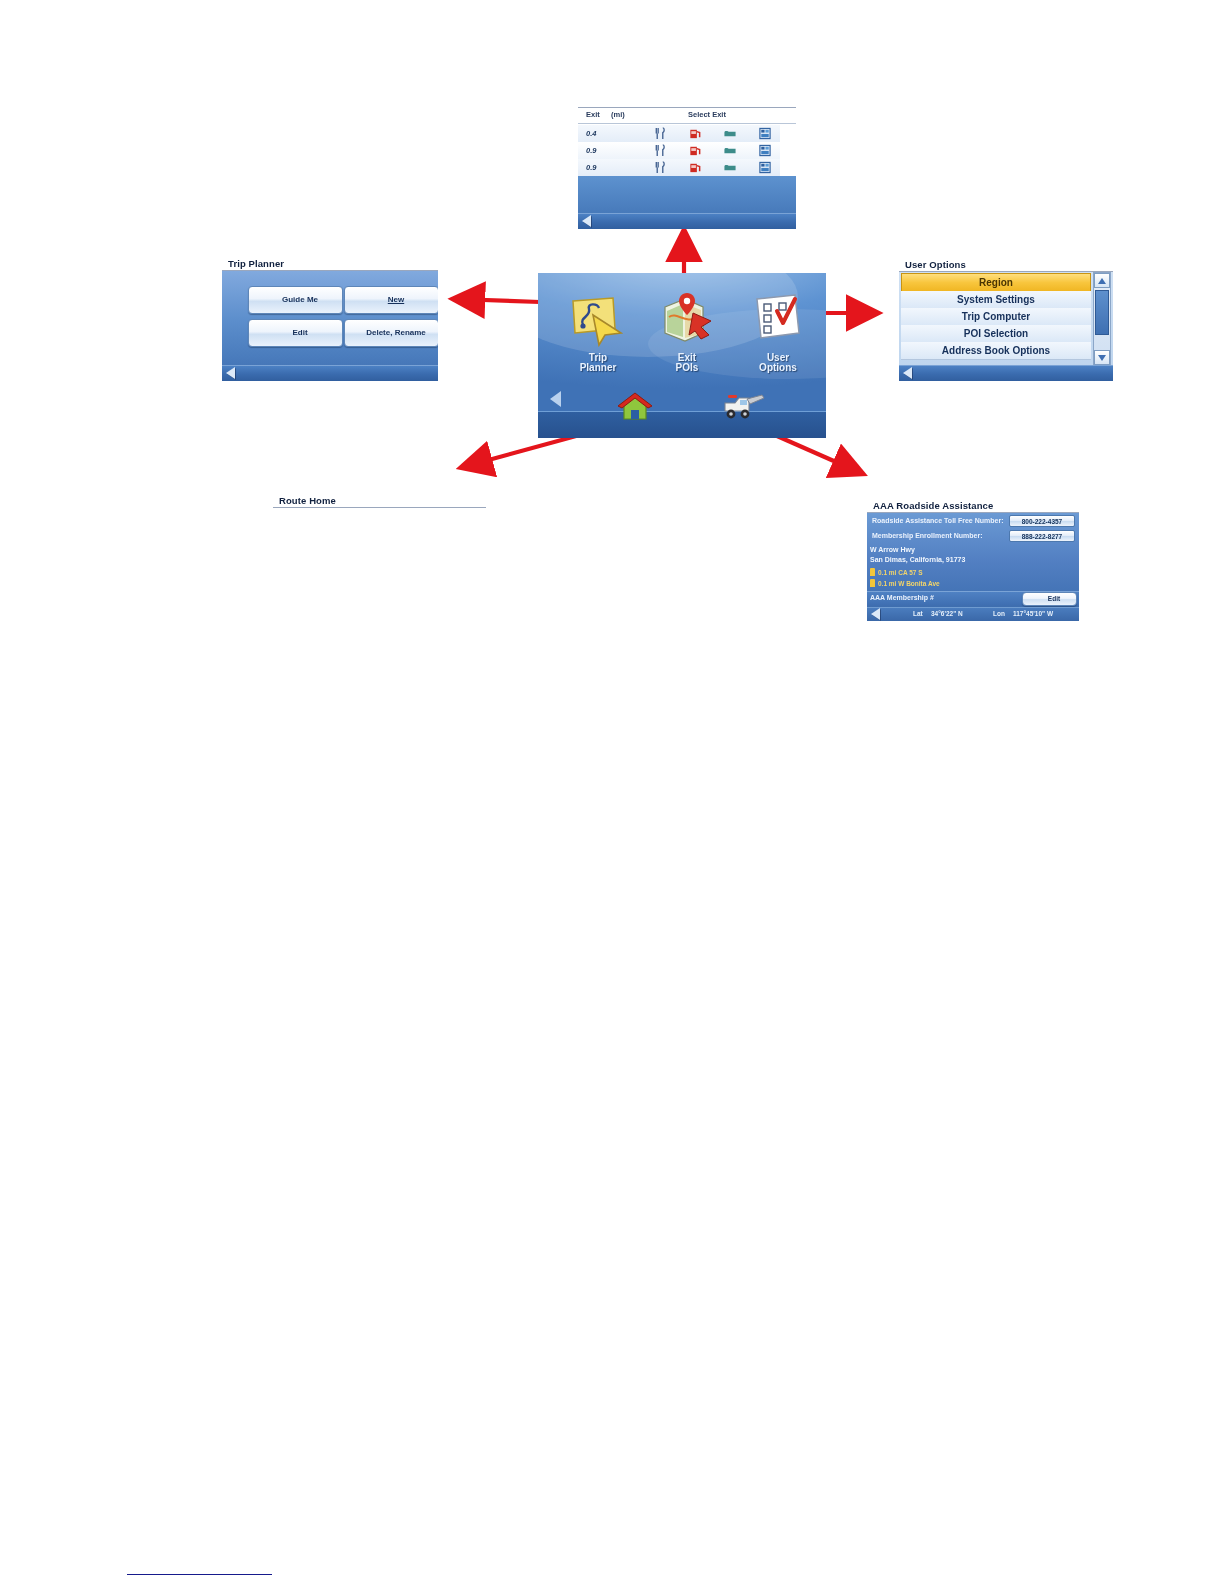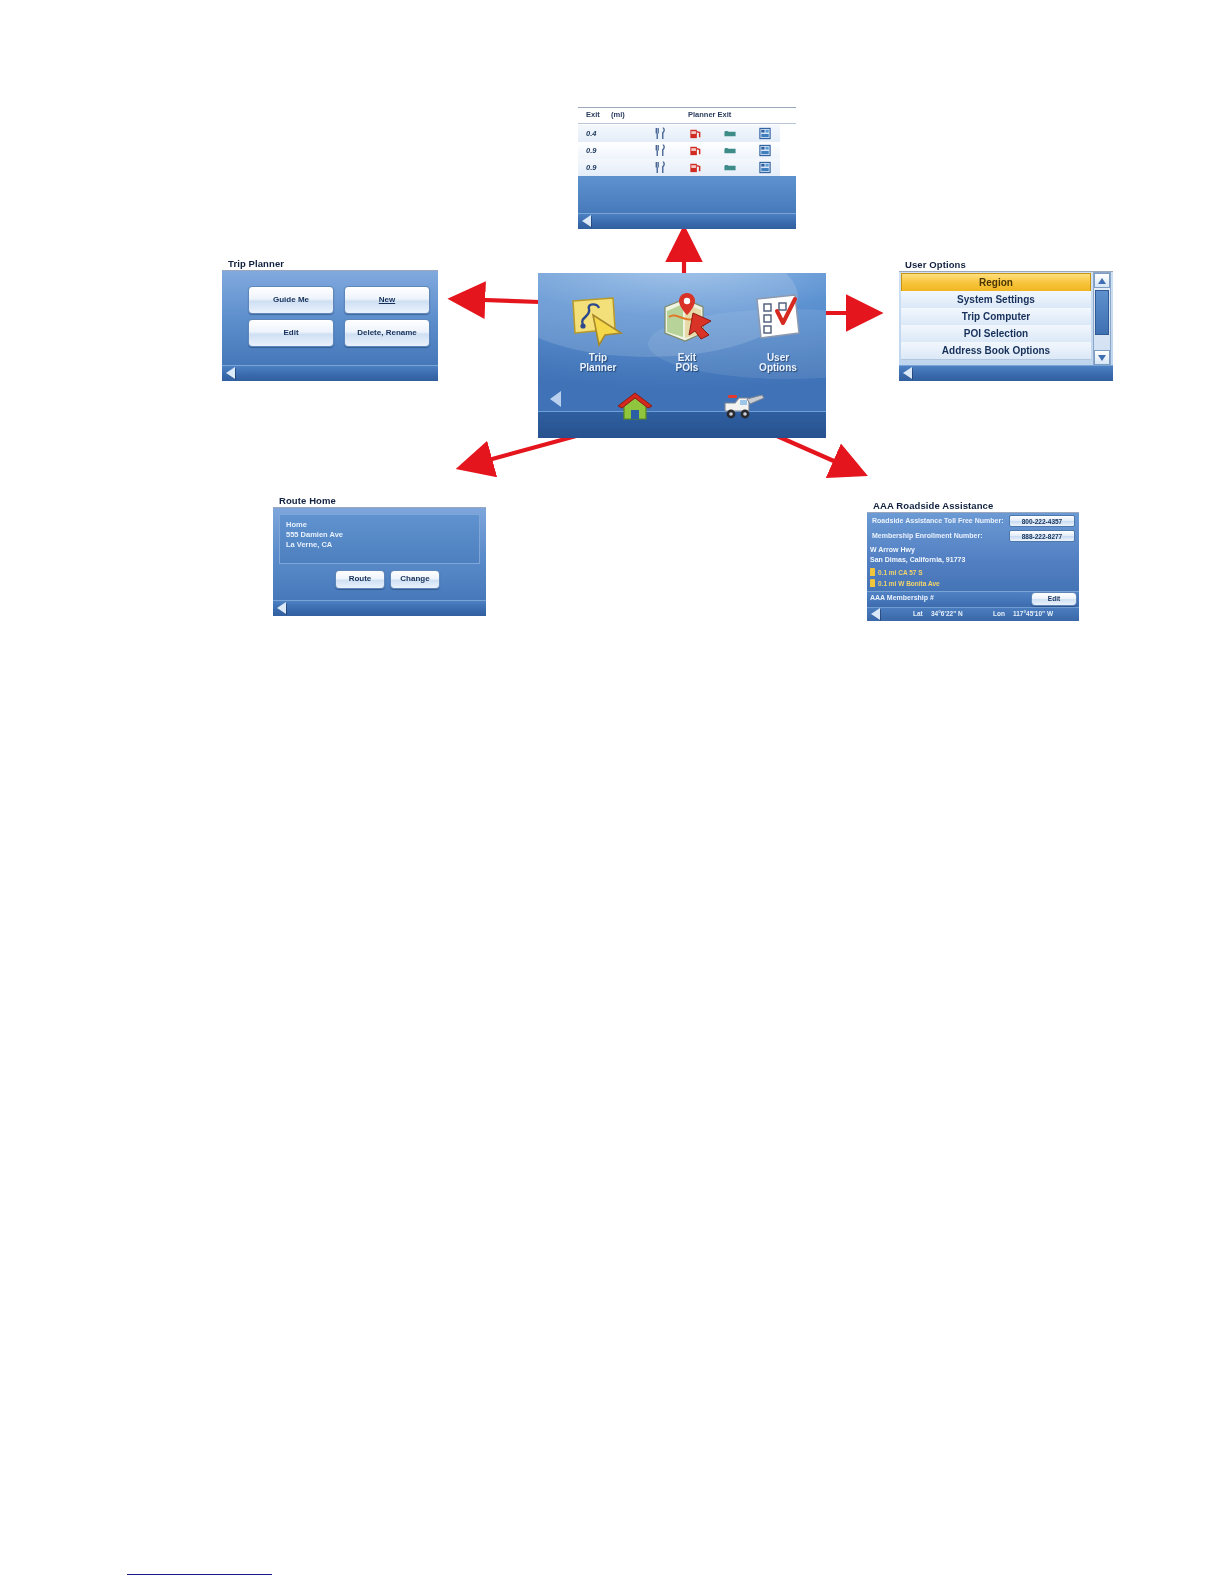--- a/index.html
+++ b/index.html
@@ -24,21 +24,21 @@
     border-right:9px solid #dce9f8;filter:drop-shadow(1px 1px 0 rgba(20,40,80,.5));}
 
   
   .gbtn{
     position:absolute;border-radius:4px;
     background:linear-gradient(180deg,#ffffff 0%,#eef4fc 45%,#cfe0f3 55%,#eaf2fc 100%);
     border:1px solid #5e86b8;
     color:#16305a;font-size:8px;font-weight:bold;
     display:flex;align-items:center;justify-content:center;
     box-shadow:0 1px 1px rgba(10,30,60,.35);
-    text-align:center;line-height:1.05;
+    text-align:center;line-height:1.05;padding-left:9px;
   }
 
   
   #exitPanel{left:578px;top:92px;width:218px;height:137px;}
   #exitPanel .body{background:#ffffff;}
   .exHead{position:absolute;left:0;top:0;right:0;height:15px;
     border-bottom:1px solid #b9c6d8;background:#ffffff;}
   .exHead span{position:absolute;top:2px;font-size:7.5px;color:#2a3c5d;font-weight:bold;}
   .exRow{position:absolute;left:0;right:16px;height:17px;
     background:linear-gradient(180deg,#f4f8fd 0%,#e4edf8 100%);
@@ -213,21 +213,21 @@
       </svg>
     </div>
   </div>
 
   <div class="panel" id="exitPanel">
     <div class="ttl" style="color:transparent;">Exit POIs</div>
     <div class="body">
       <div class="exHead">
         <span style="left:8px;">Exit</span>
         <span style="left:33px;">(mi)</span>
-        <span style="left:110px;">Planner Exit</span>
+        <span style="left:110px;">Select Exit</span>
       </div>
 
       <div class="exRow" style="top:17px;">
         <span class="exDist">0.4</span>
         <svg class="exIco" style="left:75px;" viewBox="0 0 14 14">
             <path d="M3,1 L3,7 M5,1 L5,7 M4,7 L4,13" stroke="#3d5c8c" stroke-width="1.4" fill="none"></path>
             <path d="M10,1 C12,1 12,5 10,6 L10,13" stroke="#3d5c8c" stroke-width="1.4" fill="none"></path>
           </svg>
         <svg class="exIco" style="left:110px;" viewBox="0 0 14 14">
             <rect x="2" y="3" width="7" height="9" fill="#cf2b22"></rect>
@@ -336,32 +336,20 @@
       </div>
 
       <div class="footbar">
         <div class="backarrow"></div>
       </div>
     </div>
   </div>
 
   <div class="panel" id="homePanel">
     <div class="ttl">Route Home</div>
-    <div class="body">
-      <div class="addrBox">
-        <div>Home</div>
-        <div>555 Damien Ave</div>
-        <div>La Verne, CA</div>
-      </div>
-      <div class="gbtn" style="left:62px;top:62px;width:48px;height:17px;">Route</div>
-      <div class="gbtn" style="left:117px;top:62px;width:48px;height:17px;">Change</div>
-      <div class="footbar">
-        <div class="backarrow"></div>
-      </div>
-    </div>
   </div>
 
   <div class="panel" id="aaaPanel">
     <div class="ttl">AAA Roadside Assistance</div>
     <div class="body">
 
       <div class="aaaRow" style="top:2px;">
         <span class="aaaLbl">Roadside Assistance Toll Free Number:</span>
         <span class="aaaNum">800-222-4357</span>
       </div>

